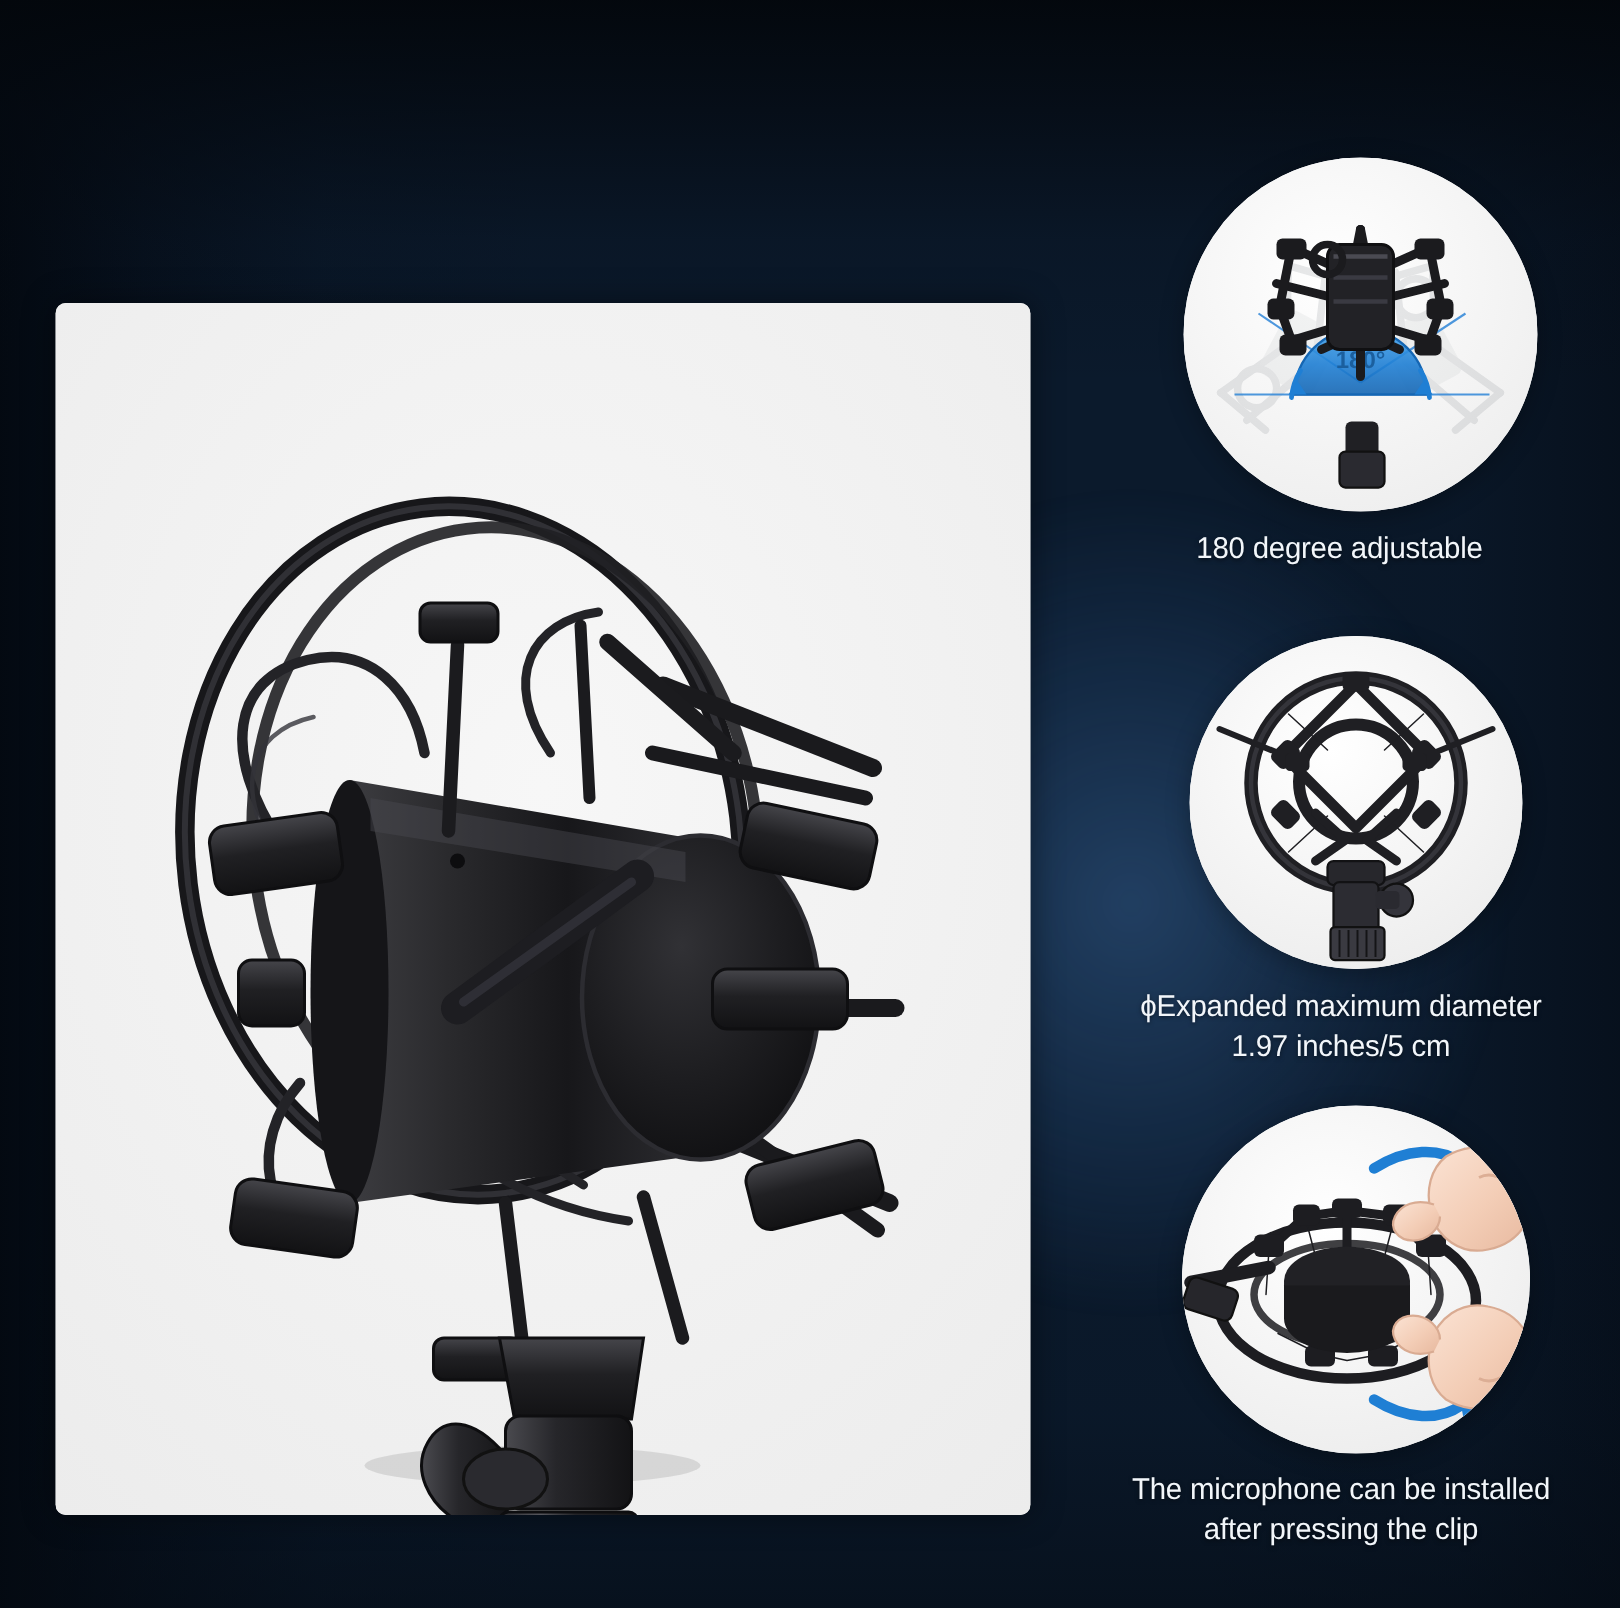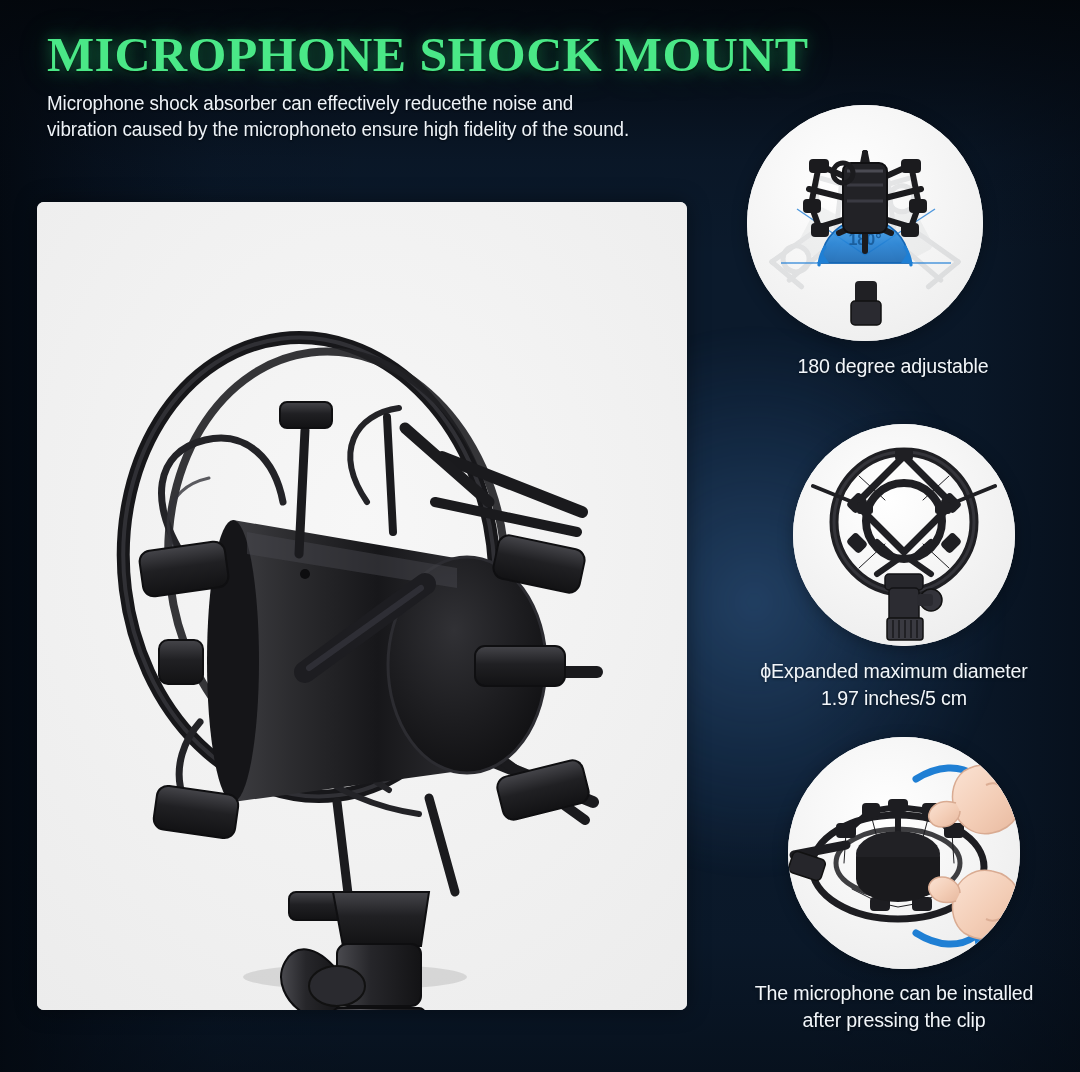--- a/index.html
+++ b/index.html
@@ -69,21 +69,21 @@
   .panel-photo{ position:absolute; inset:0; }
 
   
   .feature{ position:absolute; }
   .circ{
     position:absolute; border-radius:50%;
     background:radial-gradient(circle at 42% 34%, #ffffff 0%, #f6f6f6 58%, #ededed 100%);
     box-shadow:0 3px 16px rgba(0,0,0,.30);
     overflow:hidden;
   }
-  #f1 .circ{ left:747px; top:105px; width:236px; height:236px; }
+  #f1 .circ{ left:789px; top:105px; width:236px; height:236px; }
   #f2 .circ{ left:793px; top:424px; width:222px; height:222px; }
   #f3 .circ{ left:788px; top:737px; width:232px; height:232px; }
 
   .cap{
     position:absolute; text-align:center; color:#f2f6fa;
     font-size:20px; line-height:27px; letter-spacing:-.15px;
     text-shadow:0 1px 3px rgba(0,0,0,.5);
     transform:scaleX(.98);
   }
   #f1 .cap{ left:715px; top:353px; width:356px; }
@@ -94,25 +94,20 @@
 </style>
 </head>
 <body>
 
 <div id="poster">
 
   <div class="bg-base"></div>
   <div class="bg-glow"></div>
   <div class="bg-vign"></div>
 
-  <div class="header">
-    <div class="title">MICROPHONE SHOCK MOUNT</div>
-    <div class="subtitle">Microphone shock absorber can effectively reducethe noise and</div>
-    <div class="subtitle" style="margin-top:0">vibration caused by the microphoneto ensure high fidelity of the sound.</div>
-  </div>
 
   <div class="panel">
     <svg class="panel-photo" viewBox="0 0 650 808" width="650" height="808">
       <defs>
         <linearGradient id="mbody" x1="0" y1="0" x2="1" y2="0">
           <stop offset="0" stop-color="#3c3c40"></stop>
           <stop offset=".28" stop-color="#2a2a2d"></stop>
           <stop offset=".62" stop-color="#17171a"></stop>
           <stop offset="1" stop-color="#2d2d31"></stop>
         </linearGradient>

